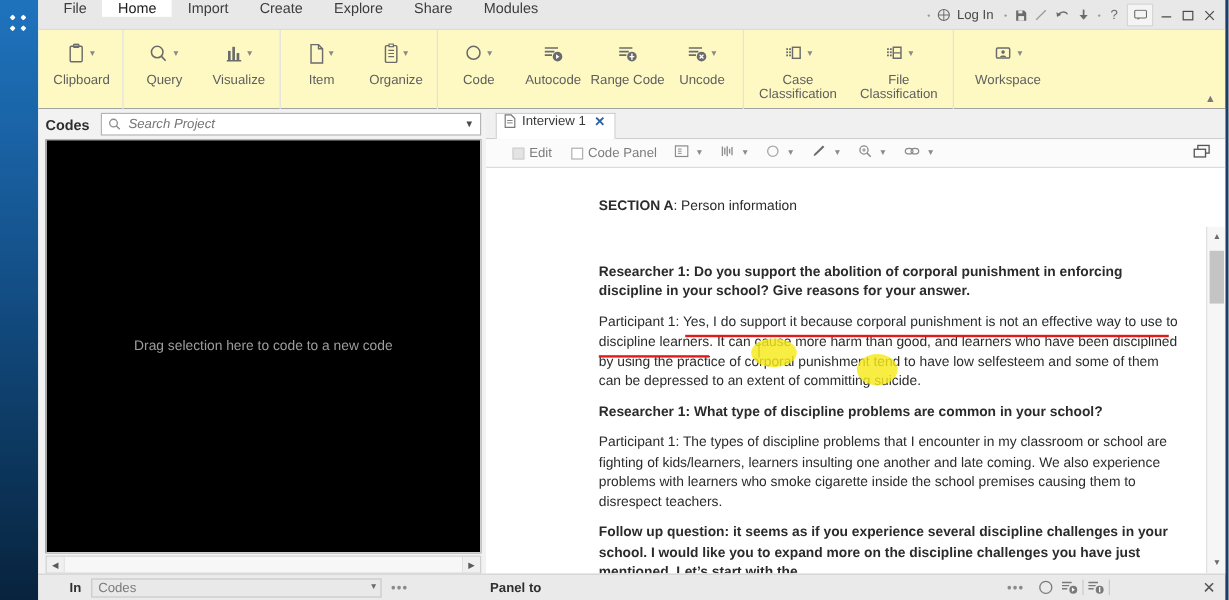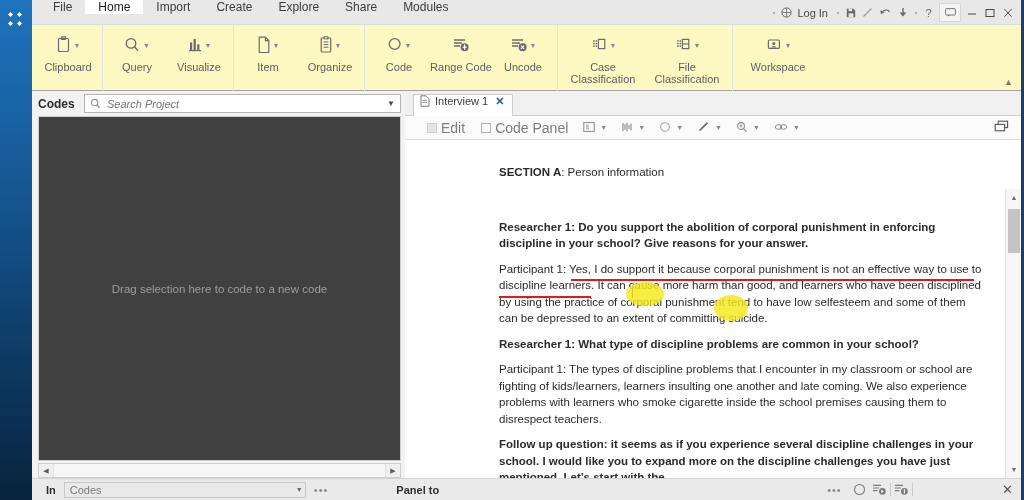--- a/index.html
+++ b/index.html
@@ -91,21 +91,21 @@
   }
   .searchbox .sic { width:20px; display:flex; align-items:center; justify-content:center; color:#8d8d8d; }
   .searchbox input {
     flex:1; border:none; outline:none; background:transparent;
     font-family:"Liberation Sans", sans-serif; font-size:11px; font-style:italic; color:#9a9a9a;
   }
   .searchbox .scaret { width:18px; display:flex; align-items:center; justify-content:center; color:#4a4a4a; font-size:8px; }
 
   .codes-body {
     position:absolute; left:6px; top:25px; right:4px; bottom:17px;
-    background:#404040; border:1px solid #cfcfcf;
+    background:#000000; border:1px solid #cfcfcf;
     display:flex; align-items:center; justify-content:center;
   }
   .drop-hint { color:#9d9d9d; font-size:11.5px; }
 
   .hscroll {
     position:absolute; left:6px; bottom:0; right:4px; height:15px;
     background:#f0f0f0; border:1px solid #cfcfcf; display:flex; align-items:stretch;
   }
   .hscroll .arw { width:14px; display:flex; align-items:center; justify-content:center; color:#5a5a5a; font-size:7px; background:#f0f0f0; }
   .hscroll .trk { flex:1; background:#f7f7f7; border-left:1px solid #e0e0e0; border-right:1px solid #e0e0e0; }
@@ -122,21 +122,21 @@
     display:flex; align-items:flex-start; padding:0 6px; gap:5px;
   }
   .doctab .tlabel { font-size:11px; color:#3a3a3a; }
   .doctab .tclose { color:#2a62a8; font-weight:bold; font-size:11px; padding:0 2px; }
 
   .doctoolbar {
     position:absolute; left:0; top:25px; right:0; height:24px;
     background:#fbfbfb; border-bottom:1px solid #dcdcdc;
     display:flex; align-items:center; padding-left:14px; gap:0;
   }
-  .tbitem { display:flex; align-items:center; gap:4px; padding:0 8px; color:#7d7d7d; font-size:14px; }
+  .tbitem { display:flex; align-items:center; gap:4px; padding:0 8px; color:#7d7d7d; font-size:11px; }
   .chk { width:10px; height:10px; border:1px solid #b0b0b0; background:#fff; display:inline-block; }
   .chk.dim { background:#e3e3e3; border-color:#cfcfcf; }
   .tbsplit { display:flex; align-items:center; gap:3px; padding:0 7px; color:#888; }
   .tbright { position:absolute; right:12px; top:4px; color:#555; }
 
   .docview {
     position:absolute; left:0; top:49px; right:0; bottom:0;
     background:#ffffff; overflow:hidden;
   }
   .page {
@@ -340,20 +340,30 @@
 
       <div class="rgroup">
         <div class="rbtn">
           <div class="ic">
             <svg width="16" height="18" viewBox="0 0 16 18">
                 <circle cx="7.6" cy="8" r="5.4" fill="none" stroke="#6b6b6b" stroke-width="1.3"></circle>
               </svg>
             <span class="caret">▼</span>
           </div>
           <div class="lbl">Code</div>
+        </div>
+        <div class="rbtn">
+          <div class="ic">
+            <svg width="18" height="18" viewBox="0 0 18 18">
+                <path d="M2 4h11M2 7h8M2 10h6" stroke="#6b6b6b" stroke-width="1.4"></path>
+                <circle cx="12.6" cy="11.2" r="4" fill="#6b6b6b"></circle>
+                <path d="M11.4 9.2l2.8 2-2.8 2z" fill="#fff"></path>
+              </svg>
+          </div>
+          <div class="lbl">Autocode</div>
         </div>
         <div class="rbtn">
           <div class="ic">
             <svg width="18" height="18" viewBox="0 0 18 18">
                 <path d="M2 4h11M2 7h8M2 10h6" stroke="#6b6b6b" stroke-width="1.4"></path>
                 <circle cx="12.6" cy="11.2" r="4" fill="#6b6b6b"></circle>
                 <path d="M12.6 8.6v5.2" stroke="#fff" stroke-width="1.2"></path>
                 <path d="M10.6 11.2h4" stroke="#fff" stroke-width="1.2"></path>
               </svg>
           </div>
@@ -565,21 +575,21 @@
 
       <div class="vscroll">
         <div class="vs-arw up">▲</div>
         <div class="vs-thumb"></div>
         <div class="vs-arw dn">▼</div>
       </div>
     </div>
   </div>
 
   <div class="bottombar">
-    <div class="bb-label" style="margin-left:14px;">In</div>
+    <div class="bb-label" style="margin-left:26px;">In</div>
     <div class="bb-combo" style="width:242px; margin-left:8px;">
       <span class="txt" style="font-style:normal; color:#7b7b7b;">Codes</span>
       <span class="cv">▼</span>
     </div>
     <div class="bb-dots">•••</div>
 
     <div class="bb-label" style="margin-left:60px;">Panel to</div>
     <div class="bb-combo" style="width:372px; margin-left:8px; background:#fafafa;margin-top:45px;">
       <span class="txt">Enter code name (CTRL+Q)</span>
       <span class="cv">▼</span>

